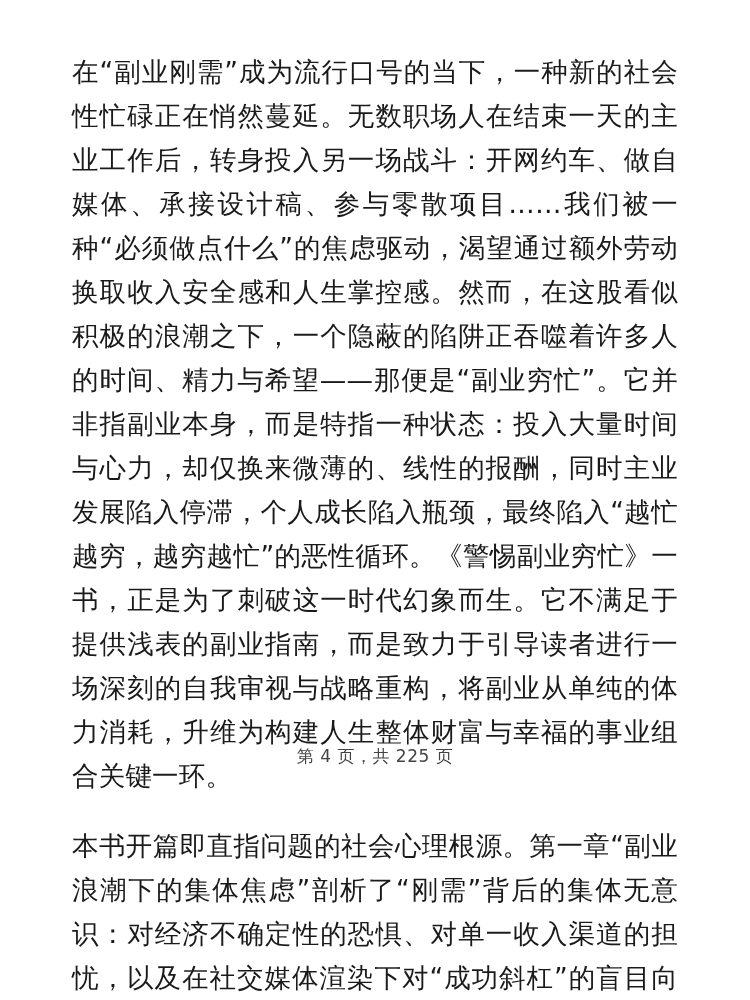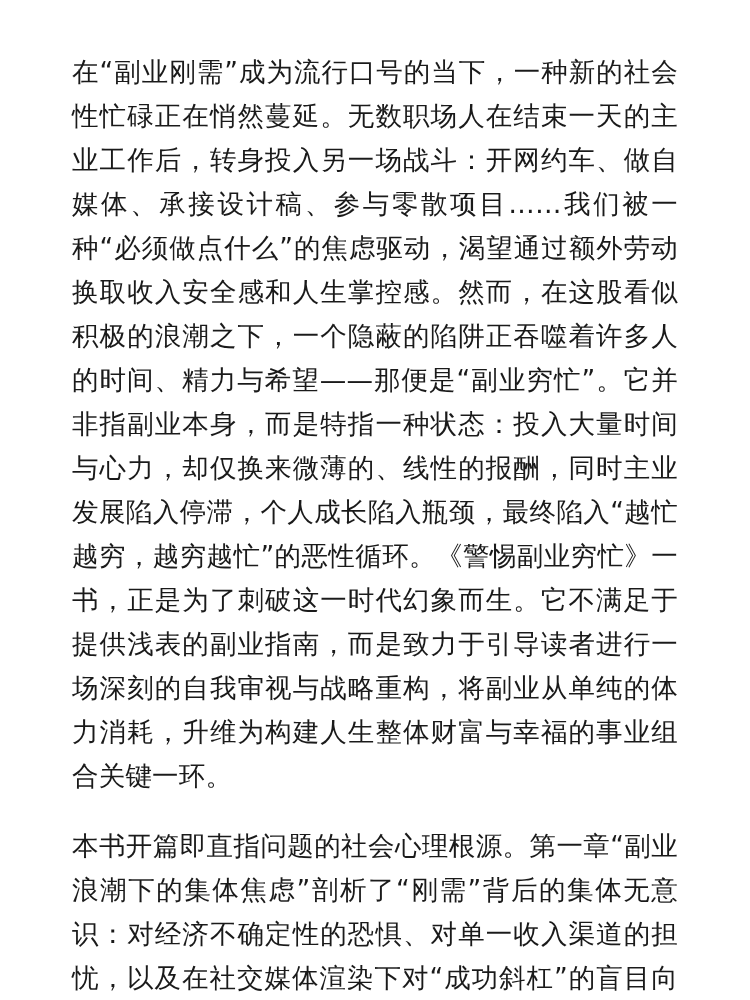--- a/index.html
+++ b/index.html
@@ -53,13 +53,14 @@
   }
 </style>
 </head>
 <body>
 
 <div class="page">
   <div class="content">
     <p class="para">在“副业刚需”成为流行口号的当下，一种新的社会性忙碌正在悄然蔓延。无数职场人在结束一天的主业工作后，转身投入另一场战斗：开网约车、做自媒体、承接设计稿、参与零散项目……我们被一种“必须做点什么”的焦虑驱动，渴望通过额外劳动换取收入安全感和人生掌控感。然而，在这股看似积极的浪潮之下，一个隐蔽的陷阱正吞噬着许多人的时间、精力与希望——那便是“副业穷忙”。它并非指副业本身，而是特指一种状态：投入大量时间与心力，却仅换来微薄的、线性的报酬，同时主业发展陷入停滞，个人成长陷入瓶颈，最终陷入“越忙越穷，越穷越忙”的恶性循环。《警惕副业穷忙》一书，正是为了刺破这一时代幻象而生。它不满足于提供浅表的副业指南，而是致力于引导读者进行一场深刻的自我审视与战略重构，将副业从单纯的体力消耗，升维为构建人生整体财富与幸福的事业组合关键一环。</p>
     <p class="para">本书开篇即直指问题的社会心理根源。第一章“副业浪潮下的集体焦虑”剖析了“刚需”背后的集体无意识：对经济不确定性的恐惧、对单一收入渠道的担忧，以及在社交媒体渲染下对“成功斜杠”的盲目向往。作者指出，许多人的副业之旅始于一个</p>
   </div>
+  <div class="footer">第 4 页，共 225 页</div>
 </div>
 
 </body></html>

